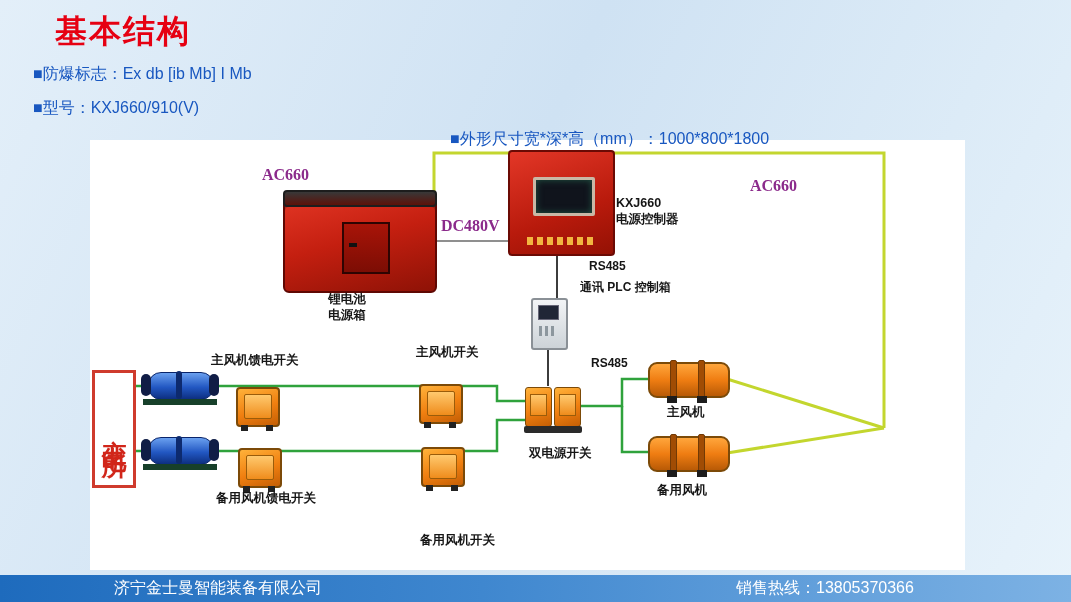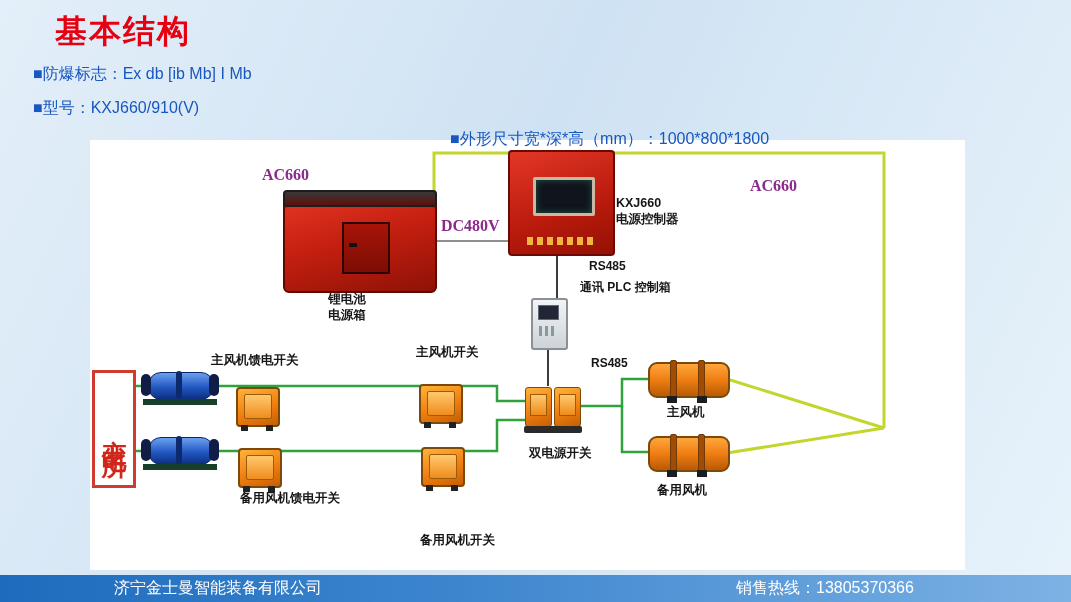--- a/index.html
+++ b/index.html
@@ -229,21 +229,21 @@
 电源控制器</div>
   <div class="dlabel" style="left:318px; top:291px; width:58px; text-align:center;">锂电池
 电源箱</div>
   <div class="dlabel small" style="left:565px; top:259px;">RS485</div>
   <div class="dlabel small" style="left:556px; top:280px;">通讯 PLC 控制箱</div>
   <div class="dlabel small" style="left:567px; top:356px;">RS485</div>
 
   <div class="dlabel" style="left:211px; top:352px;">主风机馈电开关</div>
   <div class="dlabel" style="left:416px; top:344px;">主风机开关</div>
   <div class="dlabel" style="left:529px; top:437px;margin-top:8px;">双电源开关</div>
-  <div class="dlabel" style="left:240px; top:490px;text-align:right;">备用风机馈电开关</div>
+  <div class="dlabel" style="left:216px; top:490px;text-align:right;">备用风机馈电开关</div>
   <div class="dlabel" style="left:420px; top:490px;margin-top:42px;">备用风机开关</div>
   <div class="dlabel" style="left:667px; top:404px;">主风机</div>
   <div class="dlabel" style="left:657px; top:482px;">备用风机</div>
 
   <div class="footer">
     <span class="company">济宁金士曼智能装备有限公司</span>
     <span class="hotline">销售热线：13805370366</span>
   </div>
 
 </div>

